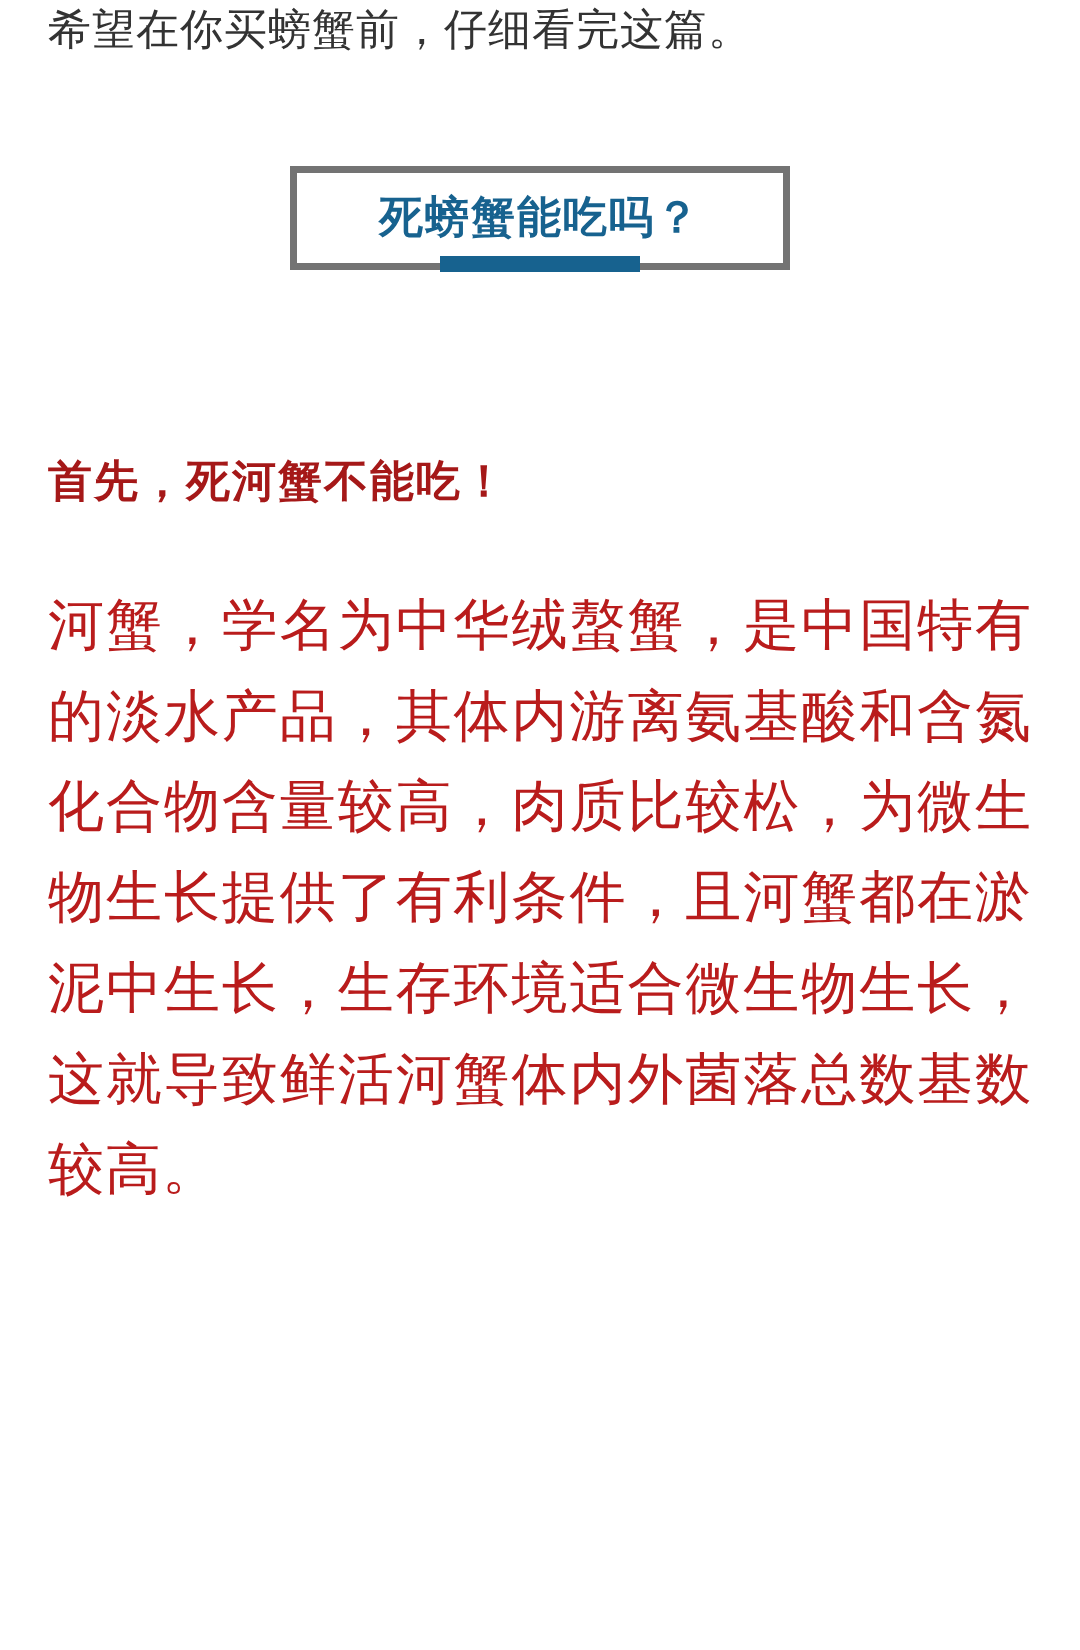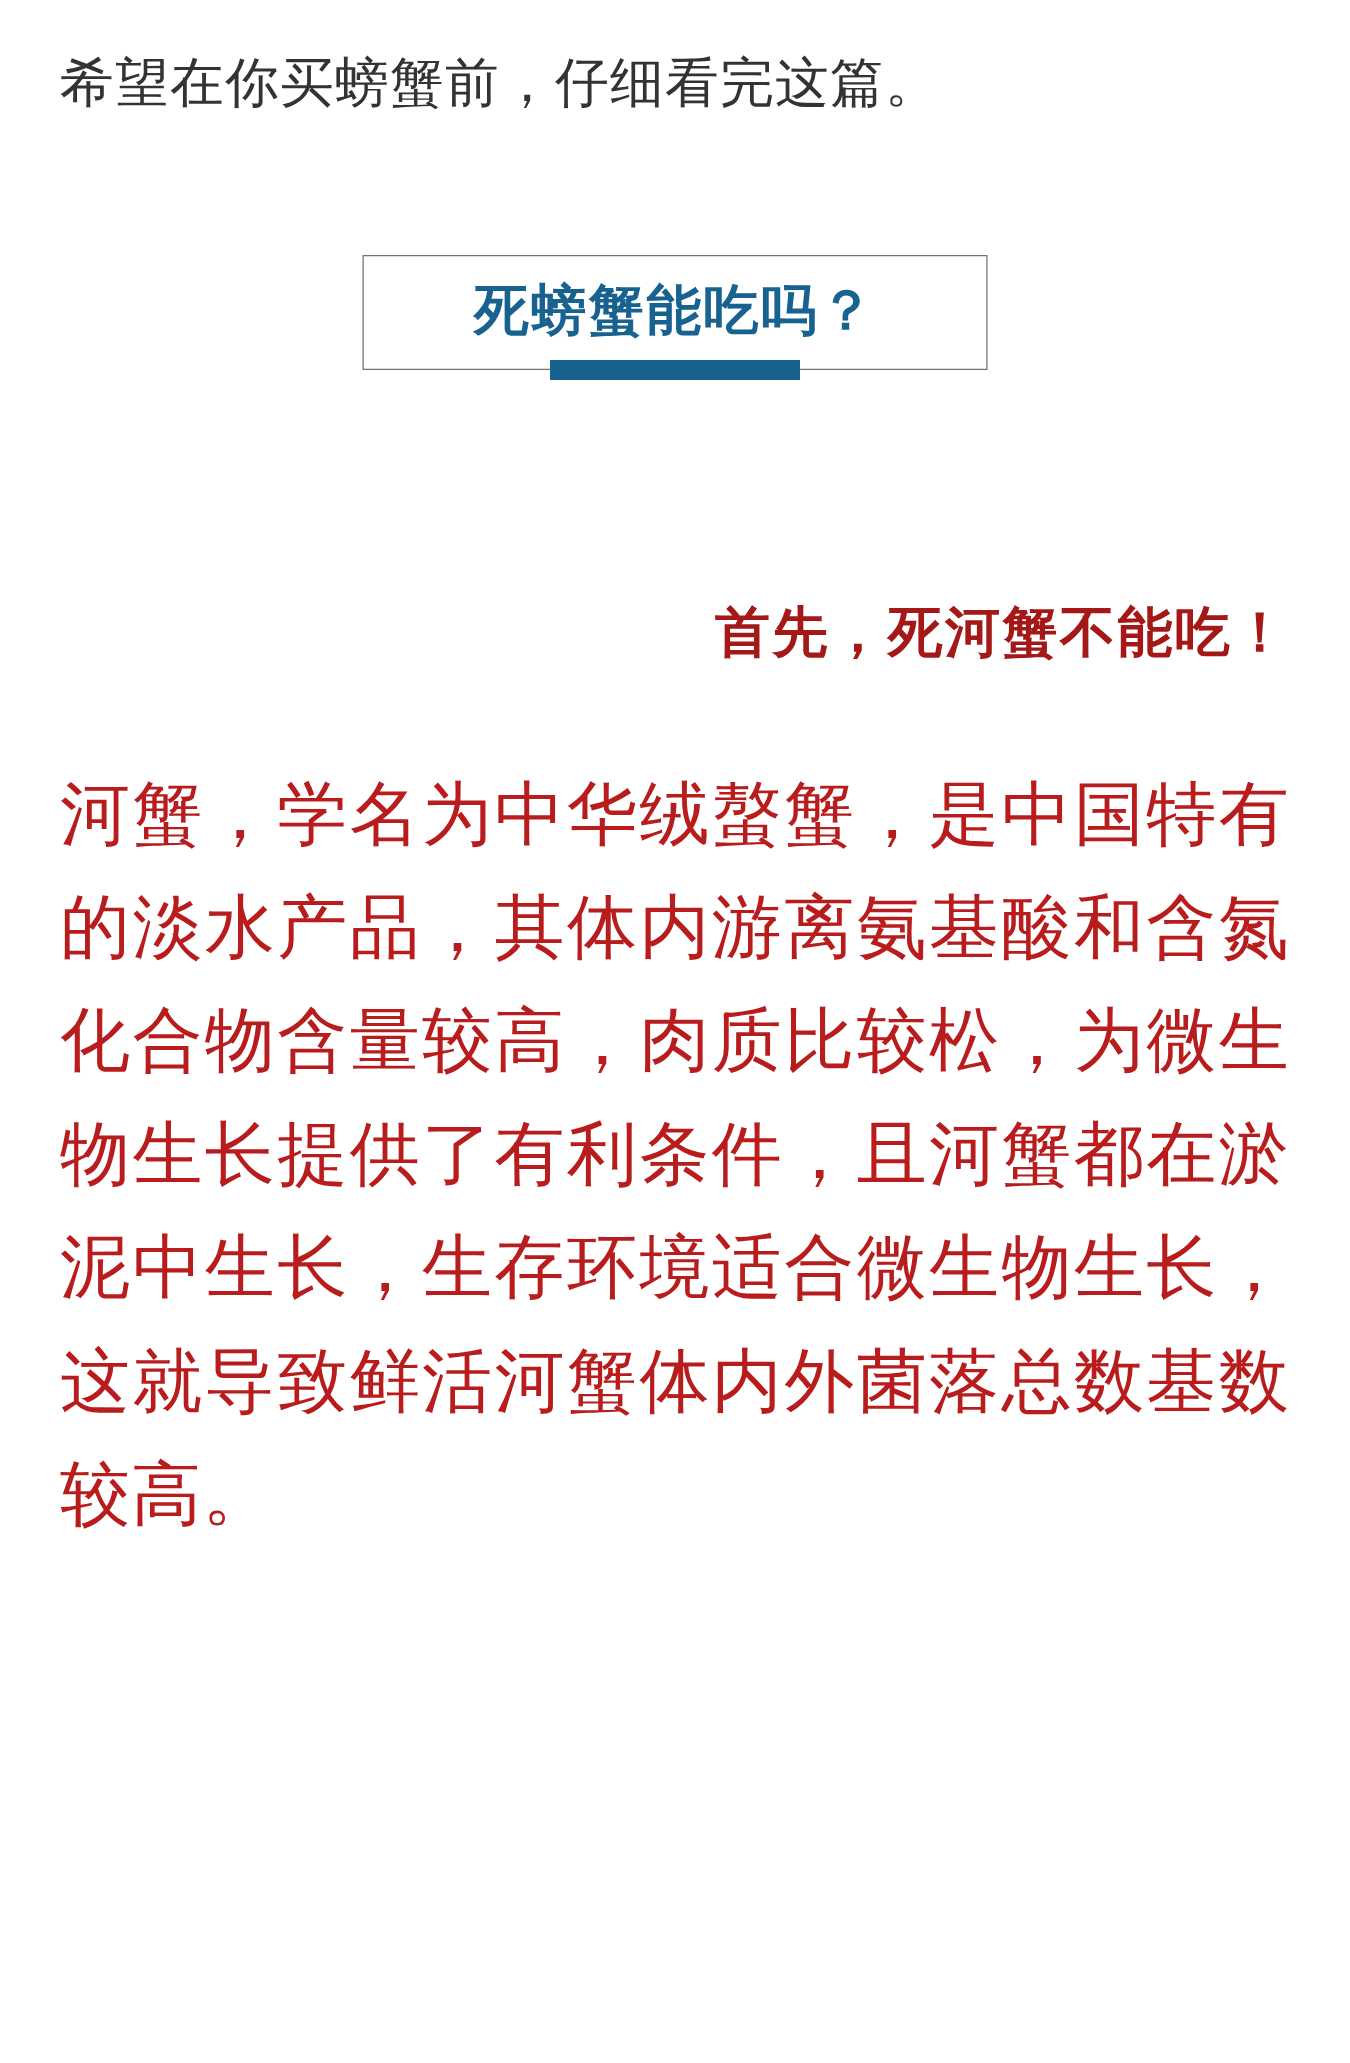--- a/index.html
+++ b/index.html
@@ -22,34 +22,33 @@
     box-sizing: border-box;
     padding: 0 48px;
   }
 
   
   .lead-line {
     font-size: 43px;
     line-height: 1.35;
     color: #333333;
     letter-spacing: 1px;
-    padding-top: 38px;
     white-space: nowrap;
   }
 
   
   .section-heading-wrap {
     margin-top: 108px;
     display: flex;
     justify-content: center;
     position: relative;
   }
   .section-heading-box {
     position: relative;
-    border: 1px solid #737373;
+    border: 7px solid #737373;
     box-sizing: border-box;
     padding: 22px 48px 24px 48px;
     min-width: 500px;
     text-align: center;
   }
   .section-heading-text {
     font-size: 44px;
     font-weight: bold;
     color: #17628f;
     letter-spacing: 2px;
@@ -68,21 +67,20 @@
   
   .red-heading {
     color: #a51818;
     font-weight: bold;
     font-size: 44px;
     letter-spacing: 2px;
     line-height: 1.5;
   }
   .red-heading.first {
     margin-top: 178px;
-    text-align: right;
   }
 
   
   .body-paragraph {
     margin-top: 66px;
     font-size: 56px;
     line-height: 1.62;
     color: #b91c1c;
     letter-spacing: 1px;
     text-align: justify;

